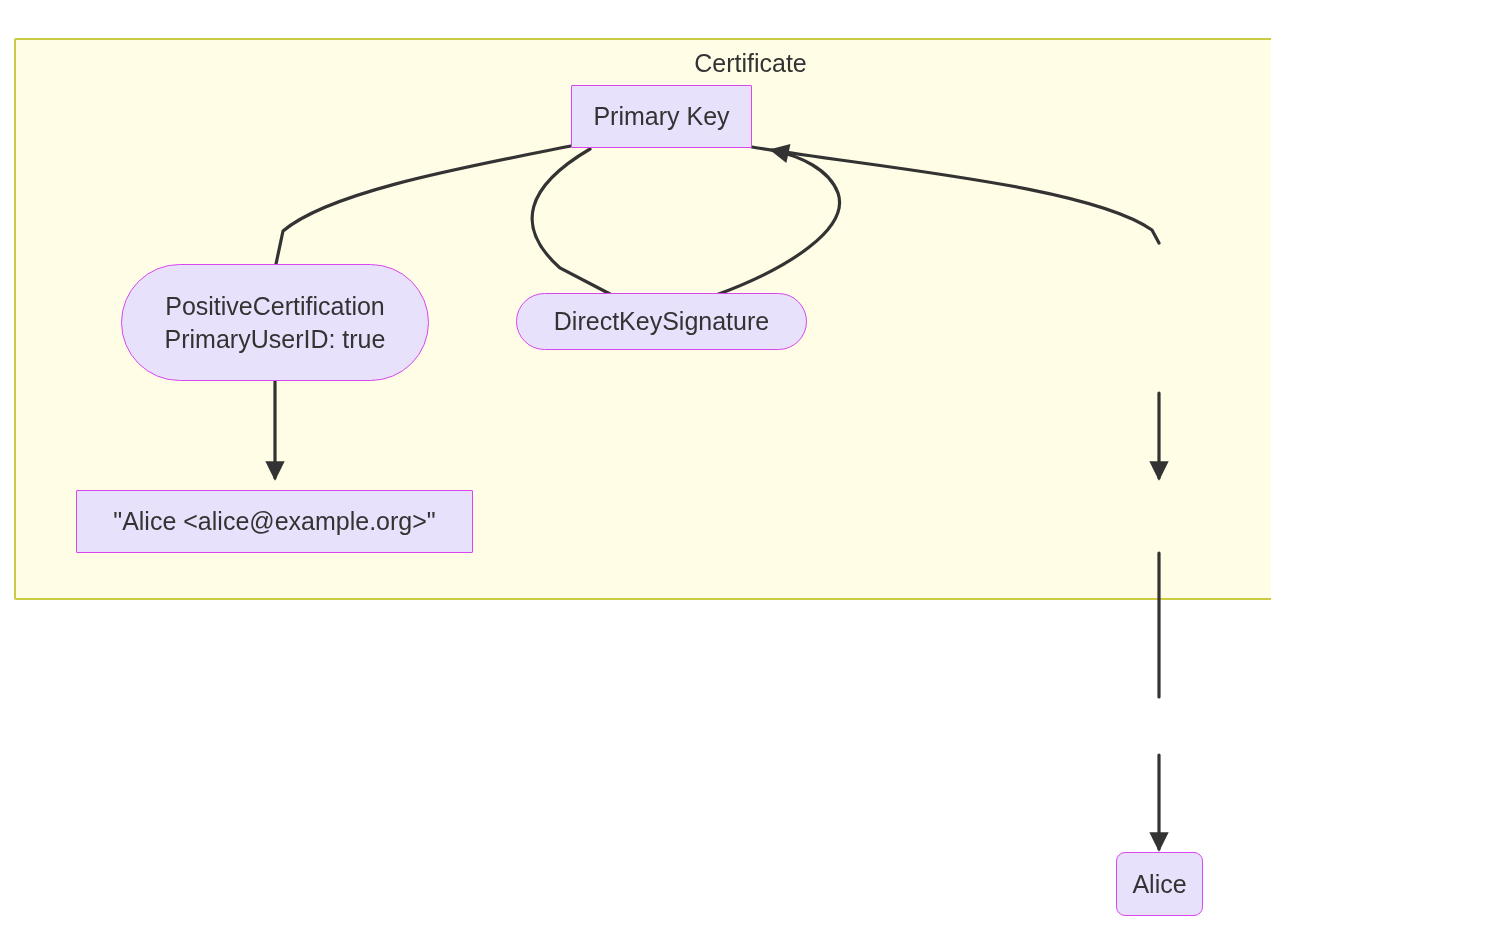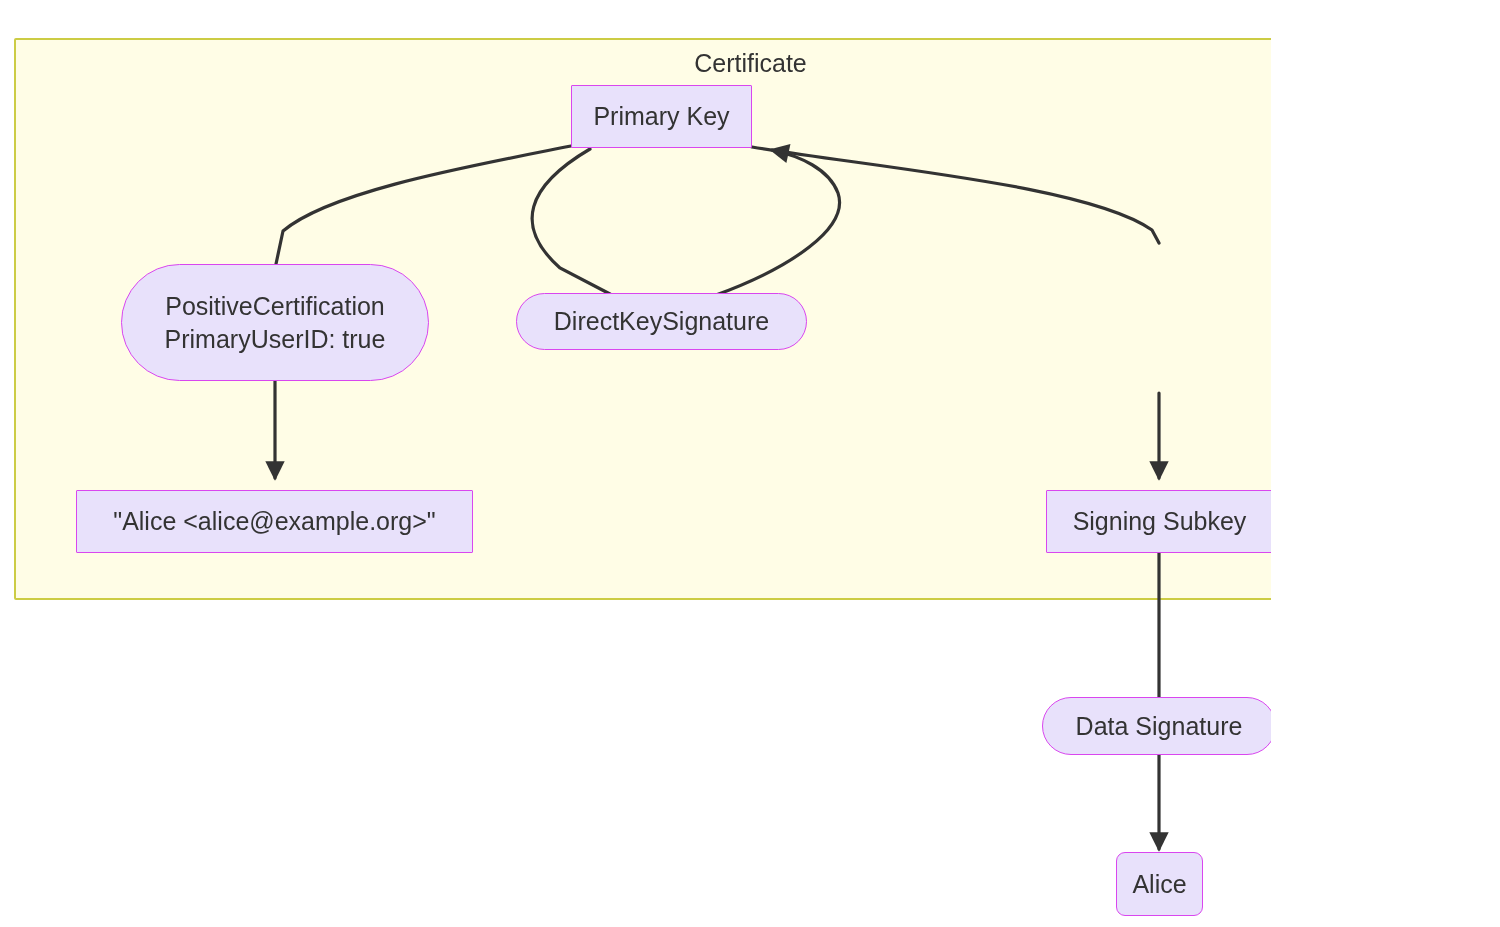--- a/index.html
+++ b/index.html
@@ -115,25 +115,19 @@
 
   <div class="node stadium" style="left:516px; top:277px; width:291px; height:57px;">
     <span class="label">DirectKeySignature</span>
   </div>
 
 
   <div class="node rect" style="left:76px; top:474px; width:397px; height:63px;">
     <span class="label">"Alice &lt;alice@example.org&gt;"</span>
   </div>
 
-  <div class="node rect" style="left:1046px; top:474px; width:227px; height:63px;">
-    <span class="label">Signing Subkey</span>
-  </div>
 
-  <div class="node stadium" style="left:1042px; top:681px; width:234px; height:58px;">
-    <span class="label">Data Signature</span>
-  </div>
 
   <div class="node round" style="left:1116px; top:836px; width:87px; height:64px;">
     <span class="label">Alice</span>
   </div>
 
 </div>
 
 </body></html>

